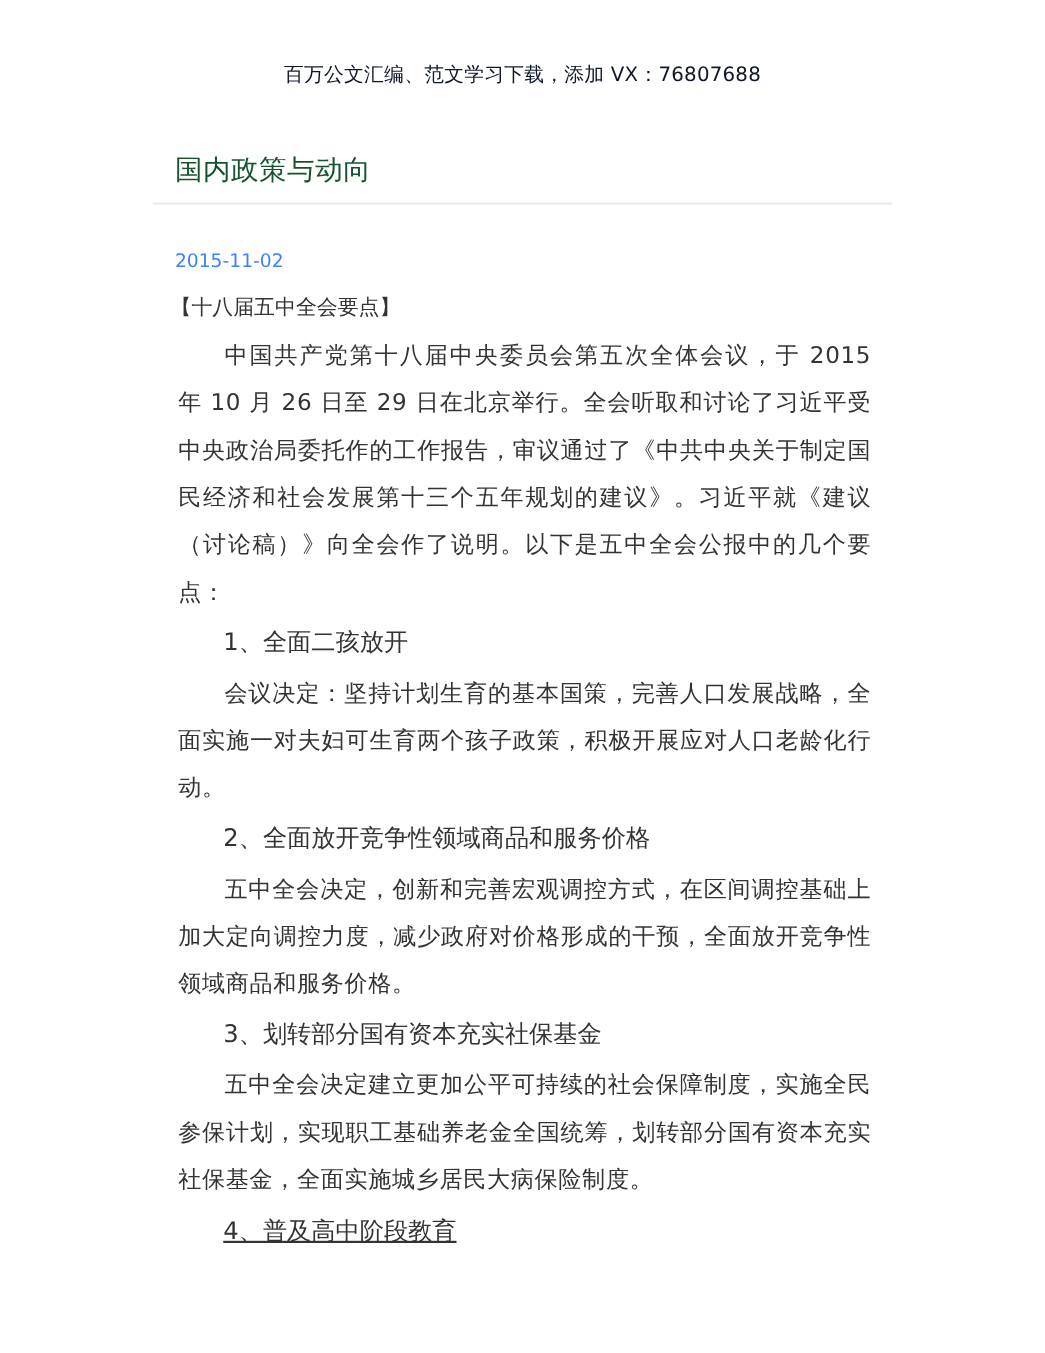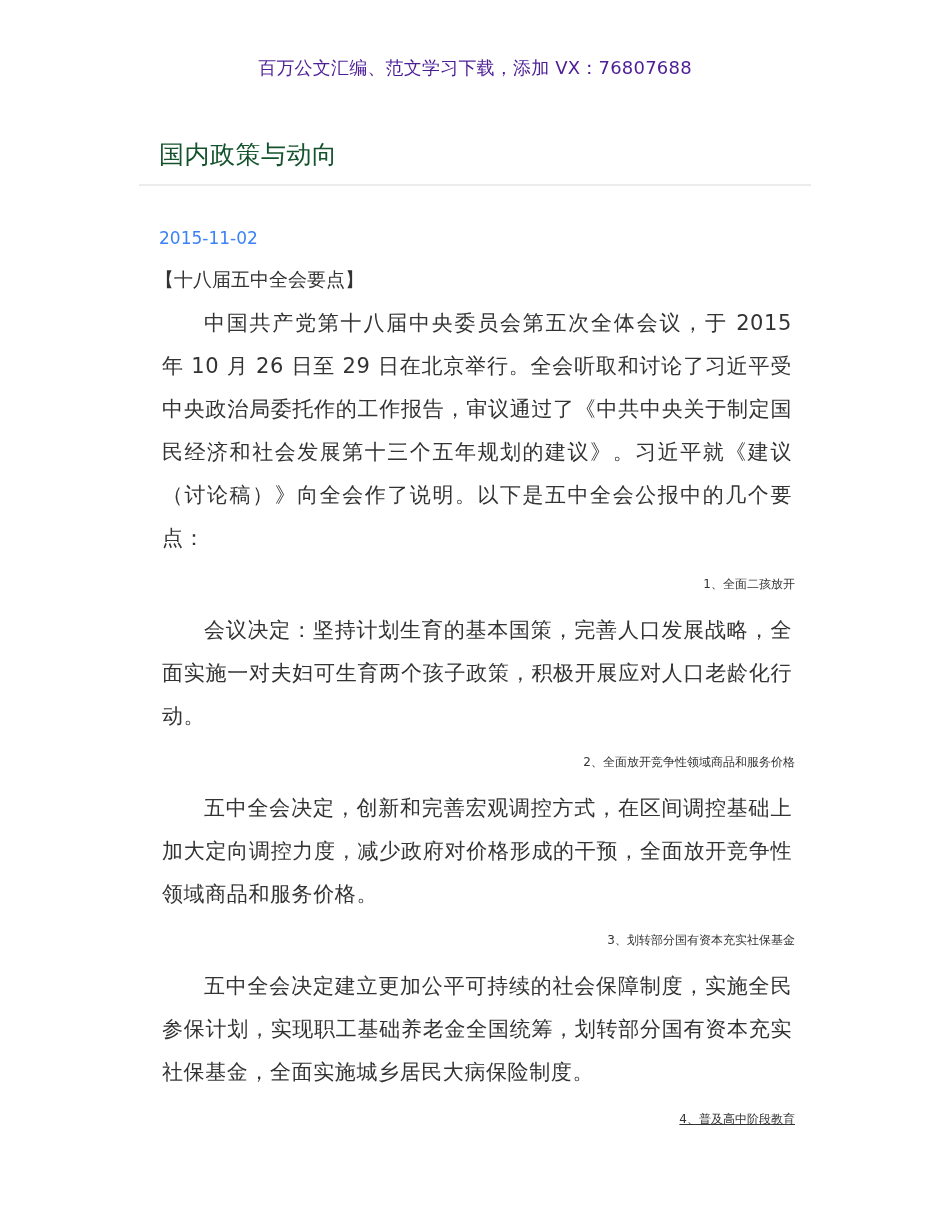--- a/index.html
+++ b/index.html
@@ -1,26 +1,26 @@
 <!DOCTYPE html>
 <html><head>
   <meta charset="utf-8">
   <style>
     html, body { margin: 0; padding: 0; background: #ffffff; }
     body { width: 950px; height: 1230px; position: relative; overflow: hidden;
            font-family: "DejaVu Sans", "Liberation Sans", sans-serif; color: #333333; }
     .watermark { position: absolute; top: 56px; left: 0; width: 950px; text-align: center;
-                 color: #4c1d95; font-size: 18px; letter-spacing: 0.2px; }
+                 color: #0f172a; font-size: 18px; letter-spacing: 0.2px; }
     .title { position: absolute; top: 138px; left: 159px; font-size: 25px; color: #14532d; letter-spacing: 0.5px; }
     .divider { position: absolute; top: 184px; left: 139px; width: 672px; height: 2px; background: #ececec; }
     .date { position: absolute; top: 228px; left: 159px; font-size: 17px; color: #3b82f6; }
     .content { position: absolute; top: 262px; left: 159px; width: 636px; font-size: 21px; color: #333333; }
     .section-tag { font-size: 19px; line-height: 34px; margin: 0 0 6px -4px; }
     .para { line-height: 43px; margin: 3px; text-indent: 2em; text-align: justify; letter-spacing: 0.6px; }
-    .item { line-height: 43px; margin: 0; text-indent: 2em; font-size: 12px; text-align: right; }
+    .item { line-height: 43px; margin: 0; text-indent: 2em; font-size: 22px; }
     .item.gap { margin-top: 4px; text-decoration: underline; }
   </style>
 </head>
 <body>
 
 <div class="watermark">百万公文汇编、范文学习下载，添加 VX：76807688</div>
 
 <div class="title">国内政策与动向</div>
 <div class="divider"></div>
 

